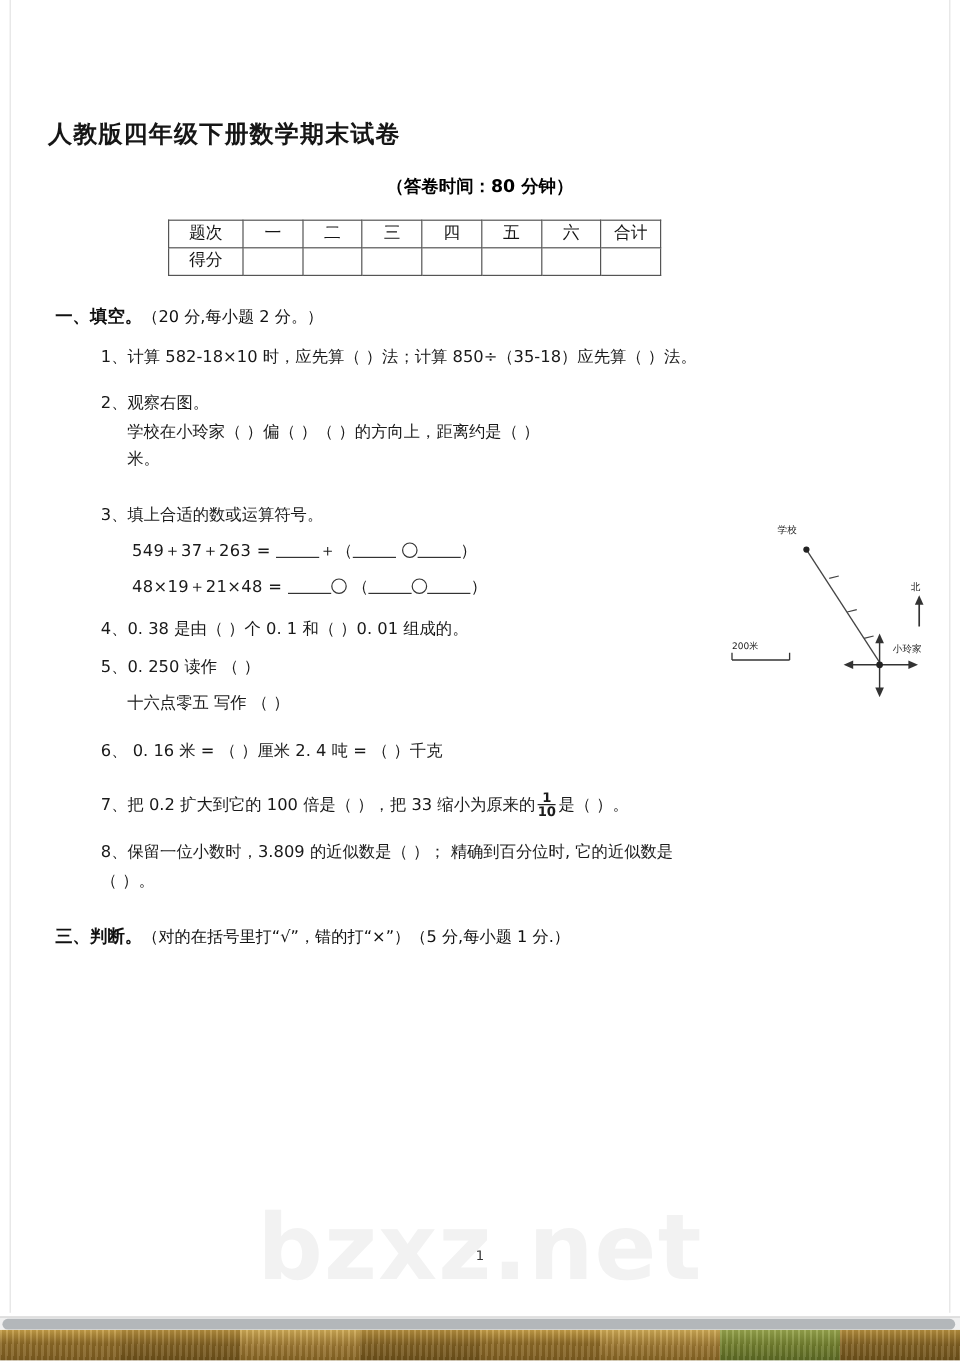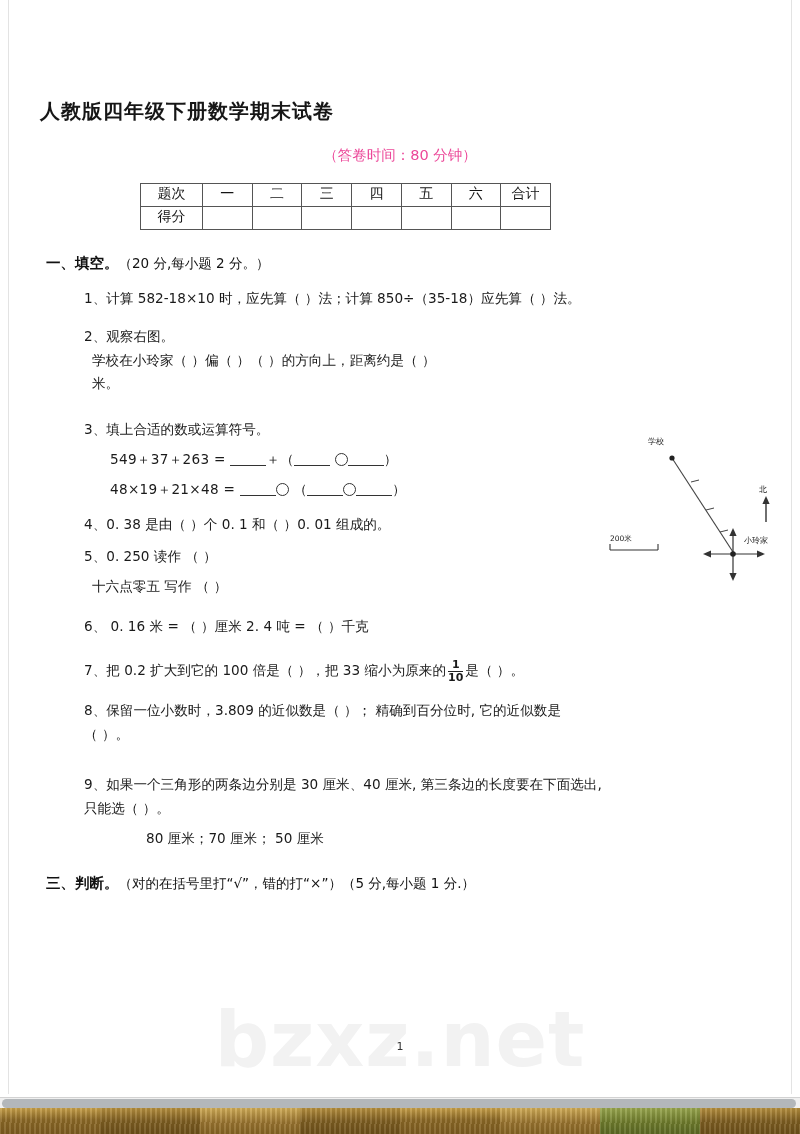--- a/index.html
+++ b/index.html
@@ -33,23 +33,23 @@
     font-size: 20px;
     letter-spacing: 1px;
     margin-top: 98px;
     color: #161616;
     font-family: "DejaVu Sans", "Liberation Sans", sans-serif;
   }
   .subtitle {
     text-align: center;
     font-size: 14.5px;
     margin-top: 21px;
-    color: #ec4899;
-    font-family: "DejaVu Sans", "Liberation Sans", sans-serif;
-    font-weight: normal;
+    color: #000000;
+    font-family: "DejaVu Sans", "Liberation Sans", sans-serif;
+    font-weight: bold;
   }
 
   
   .score-table-wrap { margin-top: 18px; padding-left: 100px; }
   table.score {
     border-collapse: collapse;
     width: 411px;
     table-layout: fixed;
   }
   table.score td {
@@ -80,21 +80,21 @@
   .q {
     position: relative;
     margin-top: 14px;
     margin-left: 44px;
     font-size: 13.6px;
     line-height: 1.75;
     color: #1a1a1a;
     font-family: "DejaVu Sans", "Liberation Sans", sans-serif;
     max-width: 620px;
   }
-  .q .sub { display: block; margin-left: 8px; }
+  .q .sub { display: block; margin-left: 22px; }
   .q .eq { display: block; margin-left: 26px; margin-top: 6px; letter-spacing: .3px; }
   .q .opts { display: block; margin-left: 62px; margin-top: 6px; }
   .blank-u { display: inline-block; border-bottom: 1px solid #333; width: 36px; height: 13px; vertical-align: -2px; }
   .circ { display:inline-block; width: 13px; height: 13px; border: 1px solid #333; border-radius: 50%; vertical-align: -2px; }
 
   .frac {
     display: inline-block;
     vertical-align: -6px;
     text-align: center;
     font-size: 11px;
@@ -271,25 +271,20 @@
 
     <div class="q" style="margin-top:20px">
       <span>7、把 0.2 扩大到它的 100 倍是（                ），把 33 缩小为原来的</span><span class="frac"><span class="num">1</span><span class="den">10</span></span><span>是（                ）。</span>
     </div>
 
     <div class="q" style="margin-top:16px">
       <span>8、保留一位小数时，3.809 的近似数是（        ）；  精确到百分位时, 它的近似数是</span>
       <span class="sub" style="margin-left:0">（          ）。</span>
     </div>
 
-    <div class="q" style="margin-top:26px">
-      <span>9、如果一个三角形的两条边分别是 30 厘米、40 厘米, 第三条边的长度要在下面选出,</span>
-      <span class="sub" style="margin-left:0">只能选（                        ）。</span>
-      <span class="opts">80 厘米；70 厘米；  50 厘米</span>
-    </div>
 
     <div class="q" style="margin-top:20px">
     </div>
 
     <div class="section-title" style="margin-top:24px"><span>三、</span><span>判断。</span><span class="paren">（对的在括号里打“√”，错的打“×”）（5 分,每小题 1 分.）</span></div>
 
   </div>
 
   <div class="map-figure">
     <svg width="190" height="160" viewBox="0 0 190 160">

